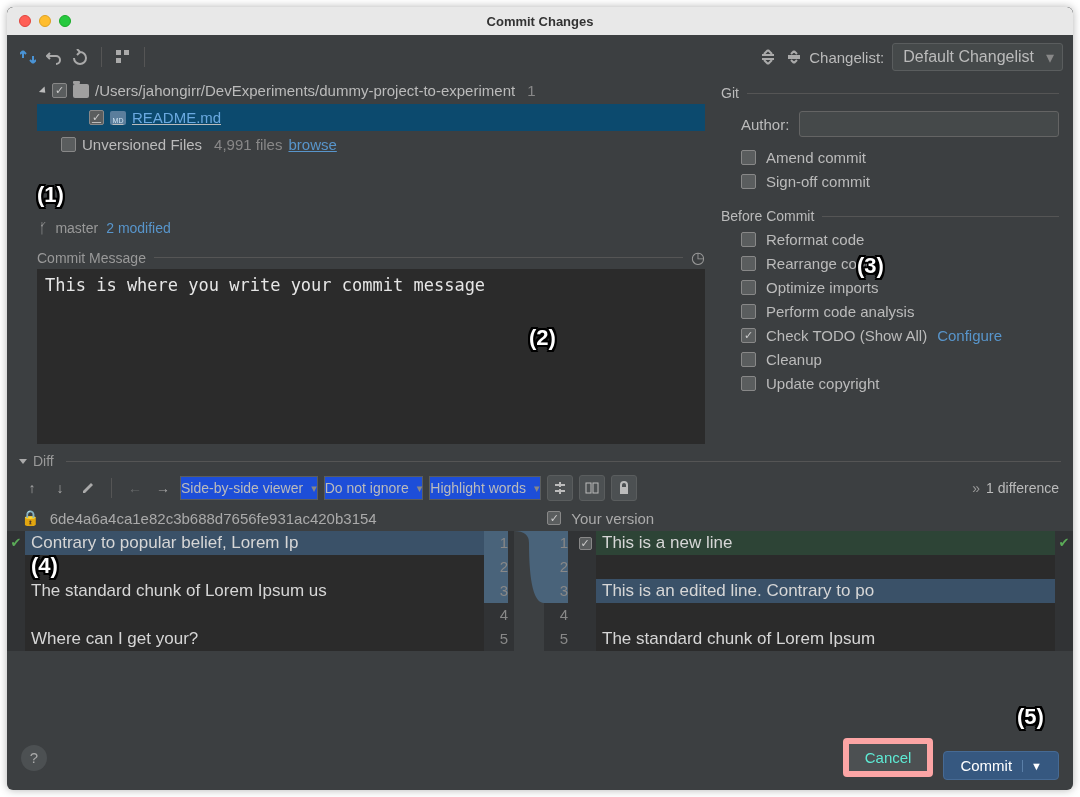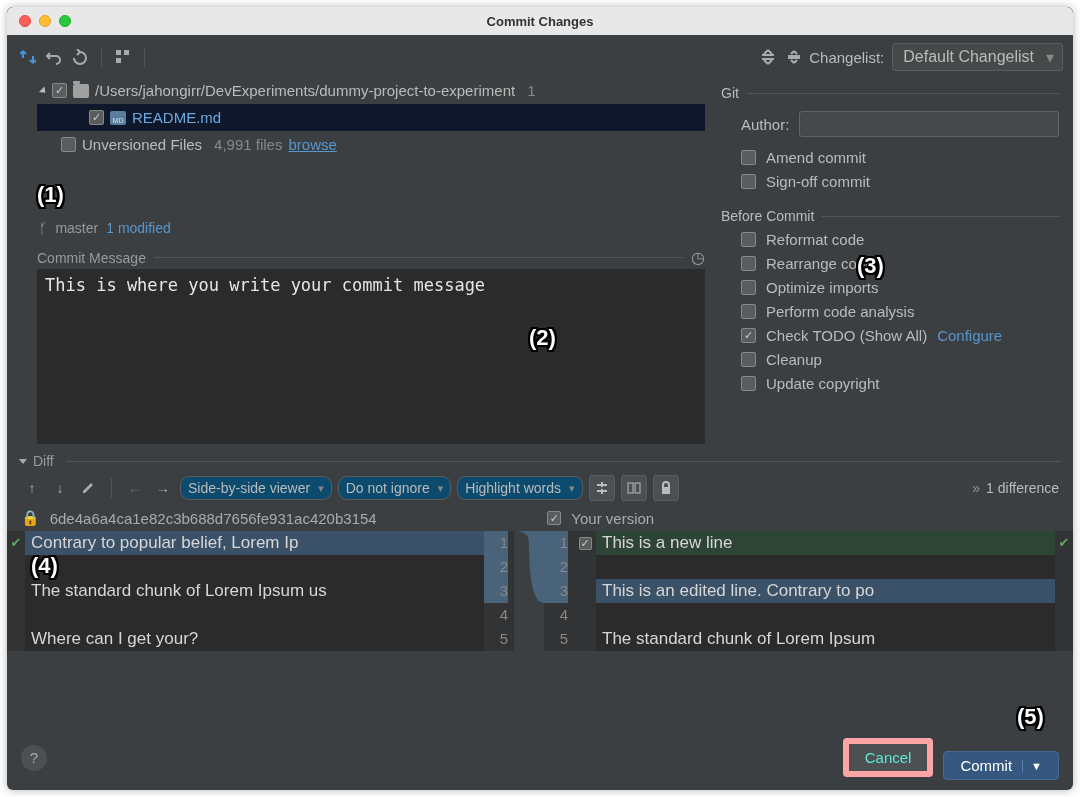--- a/index.html
+++ b/index.html
@@ -19,21 +19,21 @@
   .tb-sep { width:1px; height:20px; background:#555; margin:0 6px; }
   .changelist-wrap { display:flex; align-items:center; margin-left:auto; gap:8px;}
   .changelist-label { color:#bbbbbb; font-size:15px;}
   .changelist-select { background:#45494a; border:1px solid #5a5d5e; color:#bbbbbb; padding:4px 28px 4px 10px; font-size:16px; border-radius:3px; position:relative;}
   .changelist-select::after{content:"▾"; position:absolute; right:8px; color:#888;}
   .main-cols { display:flex; flex:0 0 auto; }
   .left-pane { flex:1; padding: 0 8px 4px 30px; }
   .right-pane { width:360px; padding: 0 14px 4px 8px; }
   .tree { background:#3c3f41; }
   .tree-row { display:flex; align-items:center; height:27px; gap:6px; padding-left:4px; font-size:15px;}
-  .tree-row.selected { background:#0f172a; }
+  .tree-row.selected { background:#0c4a6e;text-decoration:underline; }
   .arrow { width:0;height:0;border-left:5px solid #bbb;border-top:4px solid transparent;border-bottom:4px solid transparent; transform:rotate(45deg); }
   .cb { width:15px;height:15px;border:1px solid #888;background:#5a5d5e;border-radius:2px;display:flex;align-items:center;justify-content:center;font-size:11px;color:#ccc;}
   .cb.checked::after{content:"✓";}
   .folder-icon{width:16px;height:14px;background:#a0a0a0;border-radius:2px;position:relative;}
   .folder-icon::before{content:"";position:absolute;top:-3px;left:0;width:7px;height:3px;background:#a0a0a0;border-radius:1px;}
   .md-icon{width:16px;height:14px;background:#5b7e9c;font-size:7px;color:#cfe3f2;display:flex;align-items:flex-end;justify-content:center;padding-bottom:1px;border-radius:2px;}
   .tree-label{color:#bbbbbb;white-space:nowrap;overflow:hidden;text-overflow:ellipsis;}
   .tree-label.blue{color:#6aa9e0;}
   .tree-count{margin-left:6px;color:#888;}
   .link{color:#5895cb;text-decoration:underline;cursor:pointer;}
@@ -48,21 +48,21 @@
   .field-label{color:#bbbbbb;font-size:15px;}
   .field-input{flex:1;height:26px;background:#45494a;border:1px solid #646464;border-radius:3px;color:#ddd;padding:0 6px;}
   .opt-row{display:flex;align-items:center;gap:10px;margin:7px 0 7px 20px;font-size:15px;color:#bbbbbb;}
   .opt-row .link2{color:#5895cb;cursor:pointer;}
   .git-header{display:flex;align-items:center;gap:8px;margin-top:8px;}
   .git-header .line{flex:1;height:1px;background:#555;}
   .diff-section { padding: 2px 0 0 12px; }
   .diff-header { display:flex;align-items:center;gap:6px;font-size:14px;color:#999;}
   .diff-header .carrot{width:0;height:0;border-left:4px solid transparent;border-right:4px solid transparent;border-top:5px solid #aaa;}
   .diff-toolbar{display:flex;align-items:center;gap:6px;padding:6px 14px 4px 14px;}
-  .pill{display:flex;align-items:center;gap:6px;background:#0c4a6e;border:1px solid #5a5d5e;color:#bbb;padding:3px 7px;border-radius:9px;font-size:14px;cursor:pointer;}
+  .pill{display:flex;align-items:center;gap:6px;background:#1d4ed8;border:1px solid #5a5d5e;color:#bbb;padding:3px 0;border-radius:0;font-size:14px;cursor:pointer;}
   .pill::after{content:"▾";color:#888;margin-left:2px;font-size:11px;}
   .sq-btn{width:26px;height:26px;background:#4c5052;border:1px solid #5a5d5e;border-radius:3px;display:flex;align-items:center;justify-content:center;color:#bbb;cursor:pointer;}
   .diff-meta{display:flex;align-items:center;gap:10px;padding:4px 14px;font-size:15px;color:#aaa;font-family:ui-monospace,Menlo,monospace;}
   .diff-body{display:flex;font-family:ui-monospace,Menlo,monospace;font-size:17px;background:#2b2b2b;}
   .diff-col{flex:1;overflow:hidden;}
   .gutter{width:30px;background:#313335;text-align:right;padding-right:6px;color:#888;font-size:15px;}
   .diff-line{height:24px;line-height:24px;white-space:nowrap;overflow:hidden;color:#d6d6d6;padding-left:6px;}
   .diff-line.mod-left{background:#3a5168;}
   .diff-line.add{background:#2d4436;}
   .diff-line.mod-right{background:#3a5168;}
@@ -161,21 +161,21 @@
             <span class="tree-count">4,991 files</span>
             <span class="link">browse</span>
           </div>
         </div>
 
         <div style="height:56px;"></div>
 
         <div class="branch-row">
           <span style="color:#999;">ᚶ</span>
           <span class="branch-name">master</span>
-          <span class="modified">1 modified</span>
+          <span class="modified">2 modified</span>
         </div>
 
         <div class="section-label">
           <span>Commit Message</span>
           <span class="line"></span>
           <span class="history-icon">◷</span>
         </div>
         <textarea class="commit-msg" style="">This is where you write your commit message</textarea>
       </div>
 

